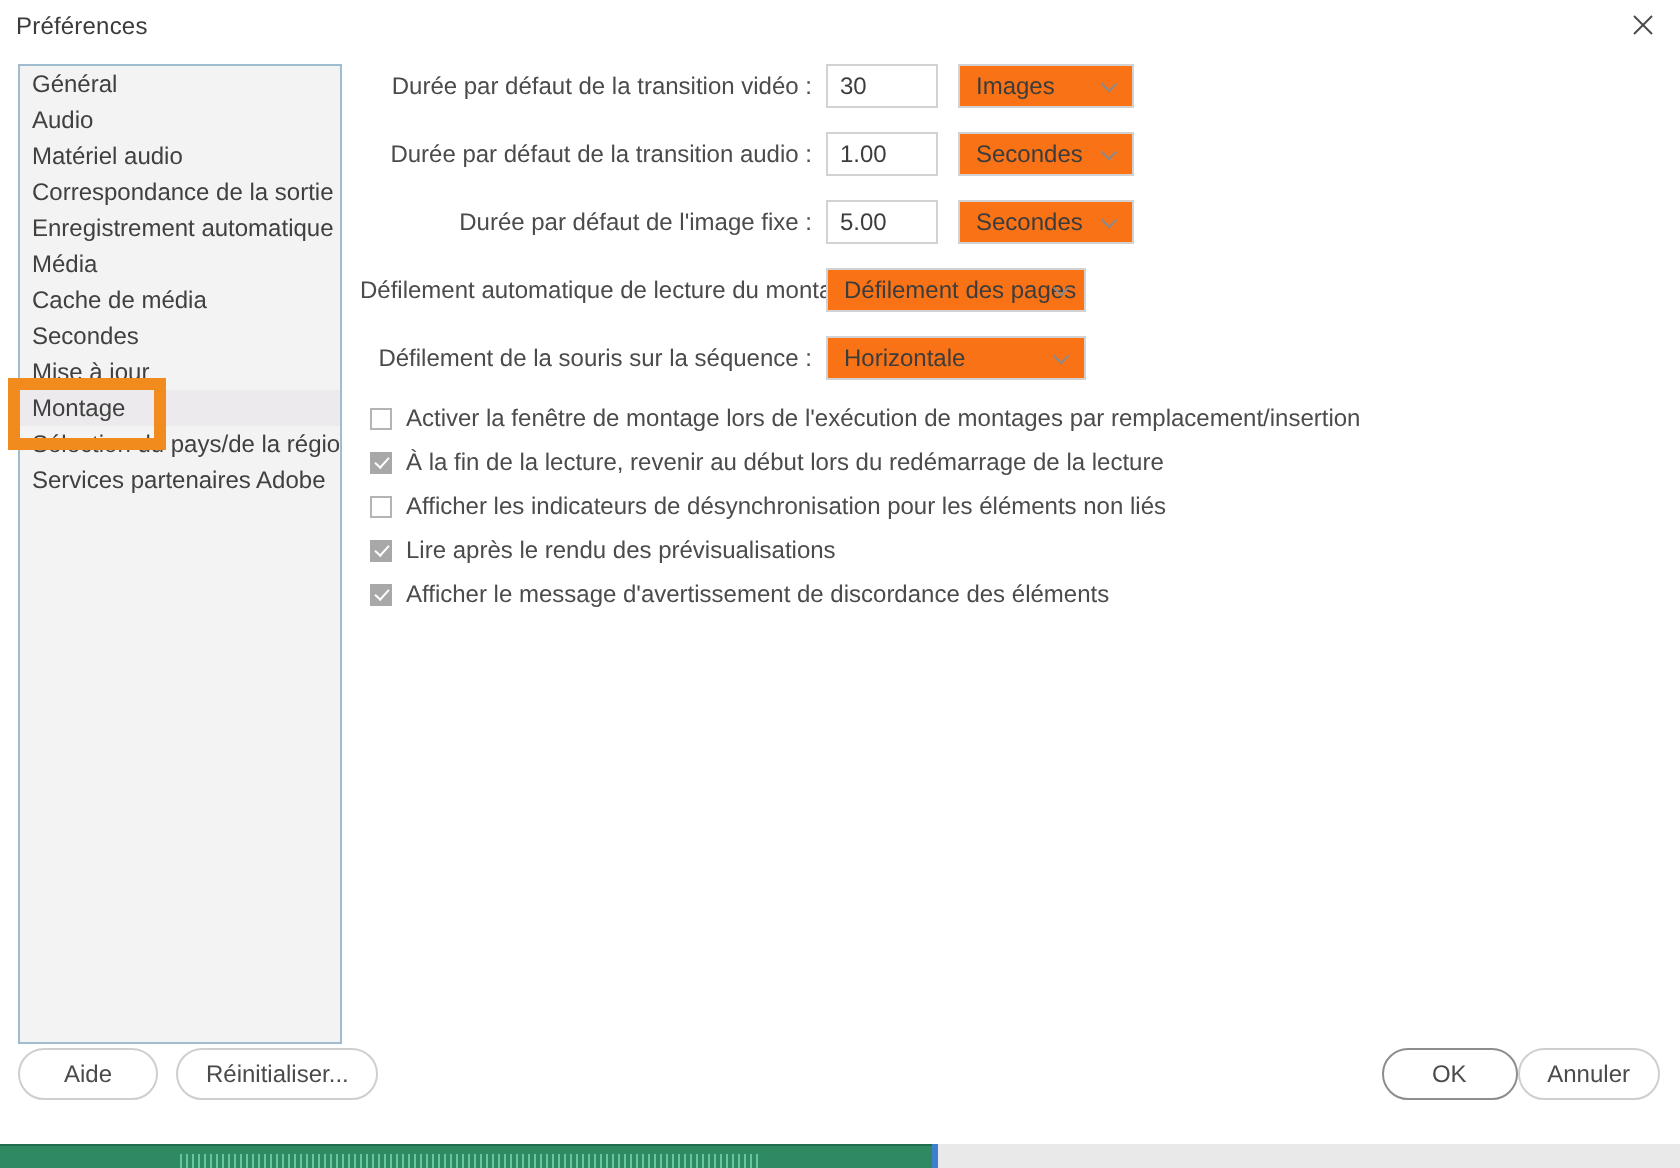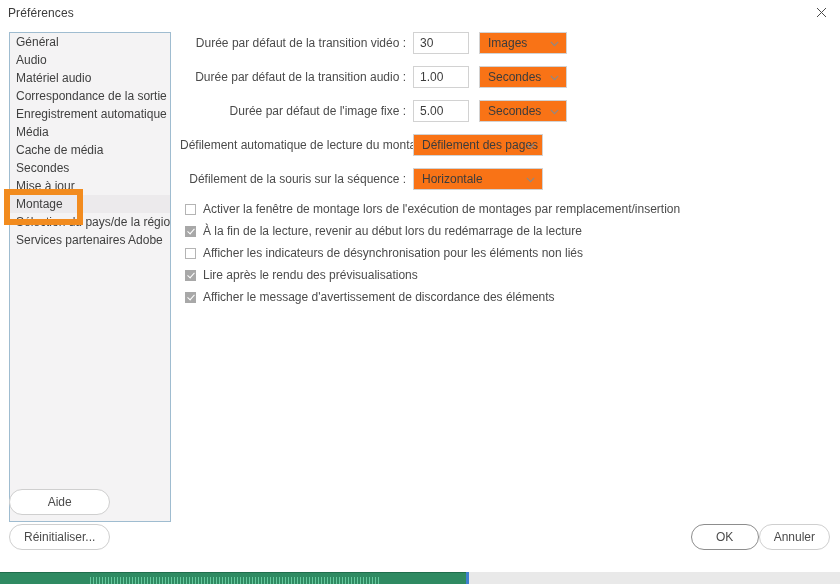--- a/index.html
+++ b/index.html
@@ -207,21 +207,20 @@
     box-sizing: border-box;
   }
   .btn.primary { border-color: #8d8d8d; }
 
   .footer-left {
     position: absolute;
     left: 9px;
     bottom: 22px;
     display: flex;
     gap: 9px;
-    flex-direction: column;
   }
   .footer-left .btn { min-width: 70px; }
   .footer-right {
     position: absolute;
     right: 10px;
     bottom: 22px;
     display: flex;
   }
   .footer-right .btn { min-width: 68px; }
 

